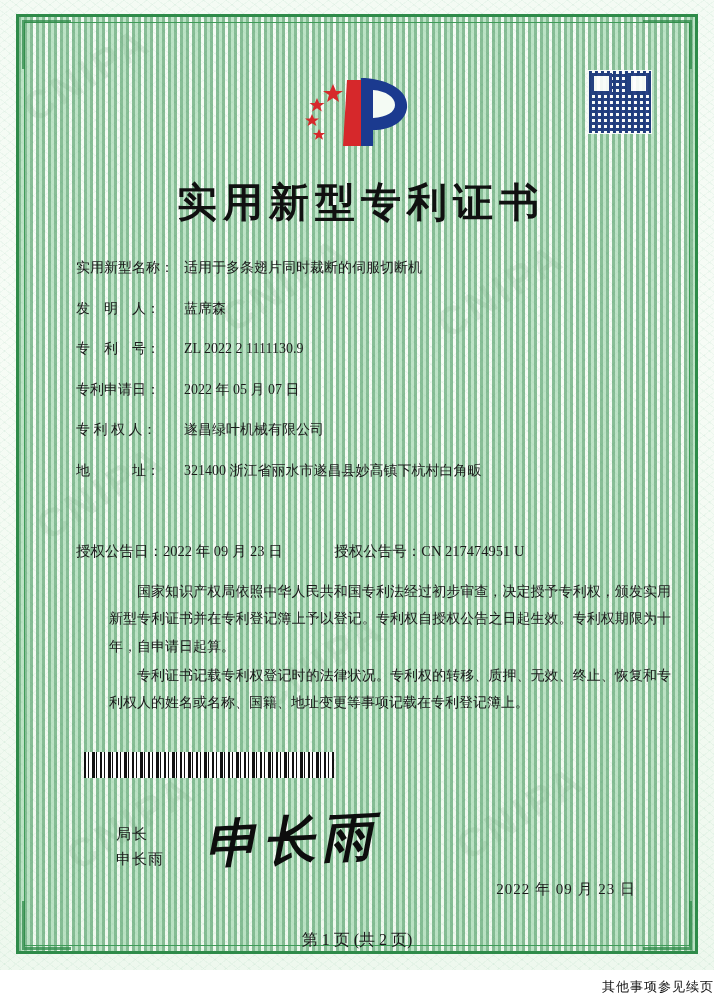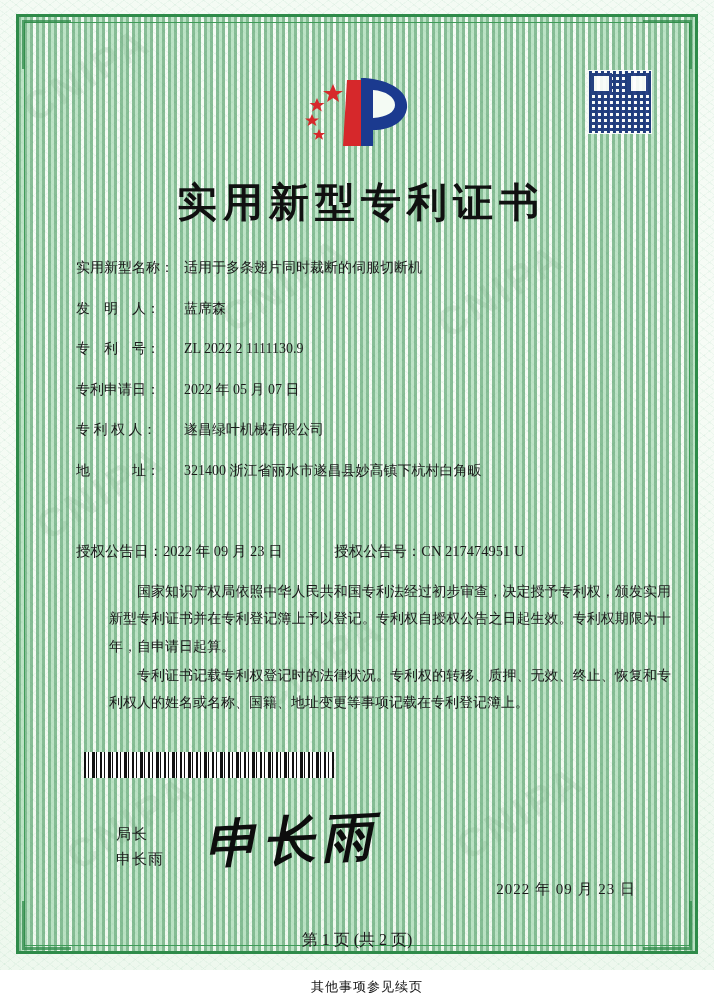--- a/index.html
+++ b/index.html
@@ -251,21 +251,21 @@
     left: 0; right: 0;
     top: 930px;
     text-align: center;
     font-size: 16px;
   }
 
   .footnote {
     position: absolute;
     left: 0; right: 0;
     top: 978px;
-    text-align: center;
+    text-align: right;
     font-size: 13px;
     color: #111;
     letter-spacing: 1px;
     padding-left: 20px;
   }
 </style>
 </head>
 <body>
 
 <div class="certificate">

